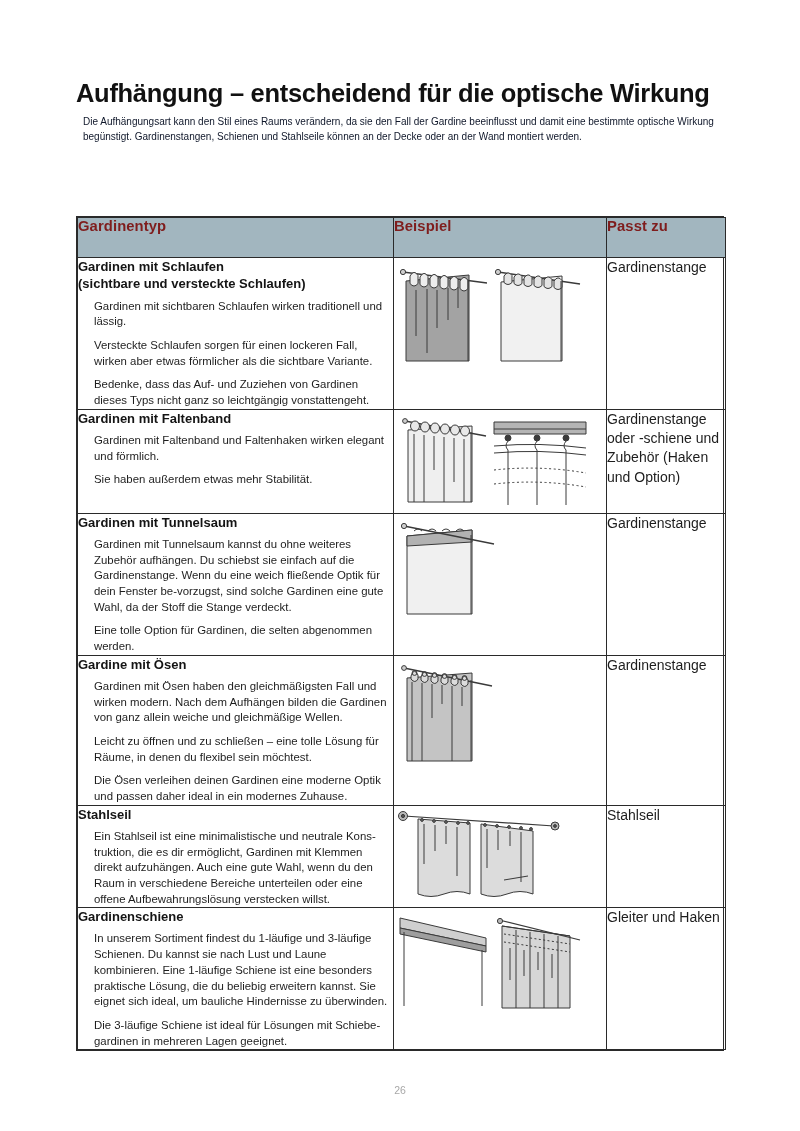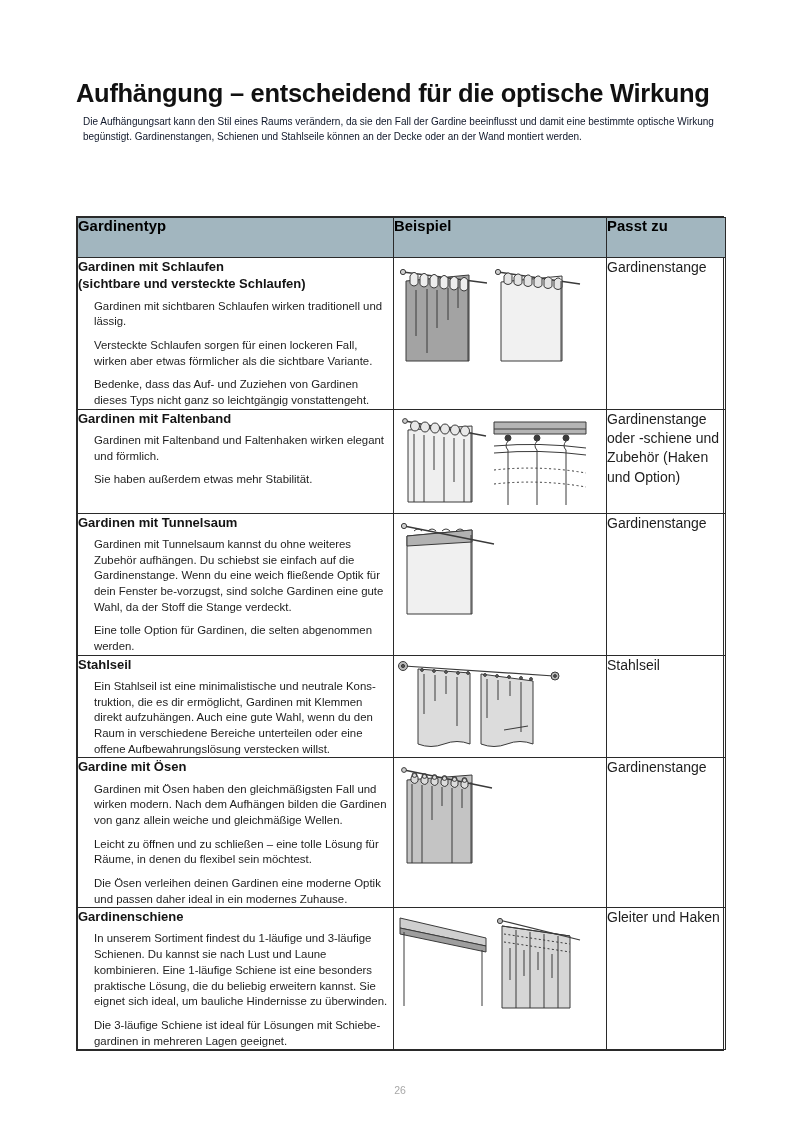--- a/index.html
+++ b/index.html
@@ -53,21 +53,21 @@
     border-collapse: collapse;
     table-layout: fixed;
   }
   table.tbl th, table.tbl td {
     border: 1.1px solid #2a2a2a;
     vertical-align: top;
     padding: 0;
   }
   thead th {
     background: #a2b6bf;
-    color: #000000;
+    color: #7f1d1d;
     font-size: 14.8px;
     font-weight: bold;
     text-align: left;
     padding: 9px 10px 10px 11px;
     height: 40px;
     letter-spacing: 0.1px;
   }
   col.c1 { width: 316px; }
   col.c2 { width: 213px; }
   col.c3 { width: 119px; }
@@ -262,20 +262,64 @@
               </g>
             </svg>
           </td>
           <td class="fit-cell">
             <div class="fit-text">Gardinenstange</div>
           </td>
         </tr>
 
         <tr>
           <td class="type-cell">
+            <div class="type-title">Gardine mit Ösen</div>
+            <p class="type-p">Gardinen mit Ösen haben den gleichmäßigsten Fall und wirken modern. Nach dem Aufhängen bilden die Gardinen von ganz allein weiche und gleichmäßige Wellen.</p>
+            <p class="type-p">Leicht zu öffnen und zu schließen – eine tolle Lösung für Räume, in denen du flexibel sein möchtest.</p>
+            <p class="type-p">Die Ösen verleihen deinen Gardinen eine moderne Optik und passen daher ideal in ein modernes Zuhause.</p>
+          </td>
+          <td class="ex-cell">
+            <svg class="illus" width="198" height="128" viewBox="0 0 198 128">
+              <g stroke="#3a3a3a" stroke-width="1" fill="none">
+                <path d="M13,22 L13,105 L78,105 L78,17 Z" fill="#c4c4c4"></path>
+                <line x1="10" y1="12" x2="98" y2="30" stroke-width="1.3"></line>
+                <circle cx="10" cy="12" r="2.4" fill="#cfcfcf"></circle>
+                <g fill="#dcdcdc">
+                  <path d="M17,20 q3,-9 7,-1 l0,4 q-3,5 -7,0 z"></path>
+                  <path d="M27,21 q3,-9 7,-1 l0,4 q-3,5 -7,0 z"></path>
+                  <path d="M37,22 q3,-9 7,-1 l0,4 q-3,5 -7,0 z"></path>
+                  <path d="M47,23 q3,-9 7,-1 l0,4 q-3,5 -7,0 z"></path>
+                  <path d="M57,24 q3,-9 7,-1 l0,4 q-3,5 -7,0 z"></path>
+                  <path d="M67,25 q3,-9 7,-1 l0,4 q-3,5 -7,0 z"></path>
+                </g>
+                <g fill="none">
+                  <circle cx="20.5" cy="17" r="2.4"></circle>
+                  <circle cx="30.5" cy="18" r="2.4"></circle>
+                  <circle cx="40.5" cy="19" r="2.4"></circle>
+                  <circle cx="50.5" cy="20" r="2.4"></circle>
+                  <circle cx="60.5" cy="21" r="2.4"></circle>
+                  <circle cx="70.5" cy="22" r="2.4"></circle>
+                </g>
+                <line x1="18" y1="26" x2="18" y2="105"></line>
+                <line x1="28" y1="27" x2="28" y2="105"></line>
+                <line x1="38" y1="28" x2="38" y2="62"></line>
+                <line x1="48" y1="29" x2="48" y2="48"></line>
+                <line x1="58" y1="30" x2="58" y2="105"></line>
+                <line x1="68" y1="31" x2="68" y2="50"></line>
+                <line x1="77" y1="24" x2="77" y2="105"></line>
+              </g>
+            </svg>
+          </td>
+          <td class="fit-cell">
+            <div class="fit-text">Gardinenstange</div>
+          </td>
+        </tr>
+
+        <tr>
+          <td class="type-cell">
             <div class="type-title">Stahlseil</div>
             <p class="type-p">Ein Stahlseil ist eine minimalistische und neutrale Kons-truktion, die es dir ermöglicht, Gardinen mit Klemmen direkt aufzuhängen. Auch eine gute Wahl, wenn du den Raum in verschiedene Bereiche unterteilen oder eine offene Aufbewahrungslösung verstecken willst.</p>
           </td>
           <td class="ex-cell">
             <svg class="illus" width="198" height="100" viewBox="0 0 198 100">
               <g stroke="#3a3a3a" stroke-width="1" fill="none">
                 <line x1="10" y1="10" x2="160" y2="20" stroke-width="1.2"></line>
                 <circle cx="9" cy="10" r="4.5" fill="#b9b9b9"></circle>
                 <circle cx="9" cy="10" r="1.6" fill="#555"></circle>
                 <circle cx="161" cy="20" r="4" fill="#b9b9b9"></circle>
@@ -308,64 +352,20 @@
               </g>
             </svg>
           </td>
           <td class="fit-cell">
             <div class="fit-text">Stahlseil</div>
           </td>
         </tr>
 
         <tr>
           <td class="type-cell">
-            <div class="type-title">Gardine mit Ösen</div>
-            <p class="type-p">Gardinen mit Ösen haben den gleichmäßigsten Fall und wirken modern. Nach dem Aufhängen bilden die Gardinen von ganz allein weiche und gleichmäßige Wellen.</p>
-            <p class="type-p">Leicht zu öffnen und zu schließen – eine tolle Lösung für Räume, in denen du flexibel sein möchtest.</p>
-            <p class="type-p">Die Ösen verleihen deinen Gardinen eine moderne Optik und passen daher ideal in ein modernes Zuhause.</p>
-          </td>
-          <td class="ex-cell">
-            <svg class="illus" width="198" height="128" viewBox="0 0 198 128">
-              <g stroke="#3a3a3a" stroke-width="1" fill="none">
-                <path d="M13,22 L13,105 L78,105 L78,17 Z" fill="#c4c4c4"></path>
-                <line x1="10" y1="12" x2="98" y2="30" stroke-width="1.3"></line>
-                <circle cx="10" cy="12" r="2.4" fill="#cfcfcf"></circle>
-                <g fill="#dcdcdc">
-                  <path d="M17,20 q3,-9 7,-1 l0,4 q-3,5 -7,0 z"></path>
-                  <path d="M27,21 q3,-9 7,-1 l0,4 q-3,5 -7,0 z"></path>
-                  <path d="M37,22 q3,-9 7,-1 l0,4 q-3,5 -7,0 z"></path>
-                  <path d="M47,23 q3,-9 7,-1 l0,4 q-3,5 -7,0 z"></path>
-                  <path d="M57,24 q3,-9 7,-1 l0,4 q-3,5 -7,0 z"></path>
-                  <path d="M67,25 q3,-9 7,-1 l0,4 q-3,5 -7,0 z"></path>
-                </g>
-                <g fill="none">
-                  <circle cx="20.5" cy="17" r="2.4"></circle>
-                  <circle cx="30.5" cy="18" r="2.4"></circle>
-                  <circle cx="40.5" cy="19" r="2.4"></circle>
-                  <circle cx="50.5" cy="20" r="2.4"></circle>
-                  <circle cx="60.5" cy="21" r="2.4"></circle>
-                  <circle cx="70.5" cy="22" r="2.4"></circle>
-                </g>
-                <line x1="18" y1="26" x2="18" y2="105"></line>
-                <line x1="28" y1="27" x2="28" y2="105"></line>
-                <line x1="38" y1="28" x2="38" y2="62"></line>
-                <line x1="48" y1="29" x2="48" y2="48"></line>
-                <line x1="58" y1="30" x2="58" y2="105"></line>
-                <line x1="68" y1="31" x2="68" y2="50"></line>
-                <line x1="77" y1="24" x2="77" y2="105"></line>
-              </g>
-            </svg>
-          </td>
-          <td class="fit-cell">
-            <div class="fit-text">Gardinenstange</div>
-          </td>
-        </tr>
-
-        <tr>
-          <td class="type-cell">
             <div class="type-title">Gardinenschiene</div>
             <p class="type-p">In unserem Sortiment findest du 1-läufige und 3-läufige Schienen. Du kannst sie nach Lust und Laune kombinieren. Eine 1-läufige Schiene ist eine besonders praktische Lösung, die du beliebig erweitern kannst. Sie eignet sich ideal, um bauliche Hindernisse zu überwinden.</p>
             <p class="type-p">Die 3-läufige Schiene ist ideal für Lösungen mit Schiebe-gardinen in mehreren Lagen geeignet.</p>
           </td>
           <td class="ex-cell">
             <svg class="illus" width="198" height="130" viewBox="0 0 198 130">
               <g stroke="#3a3a3a" stroke-width="1" fill="none">
 
                 <path d="M6,10 L92,30 L92,38 L6,20 Z" fill="#cfcfcf"></path>
                 <path d="M6,20 L92,38 L92,44 L6,26 Z" fill="#9e9e9e"></path>

